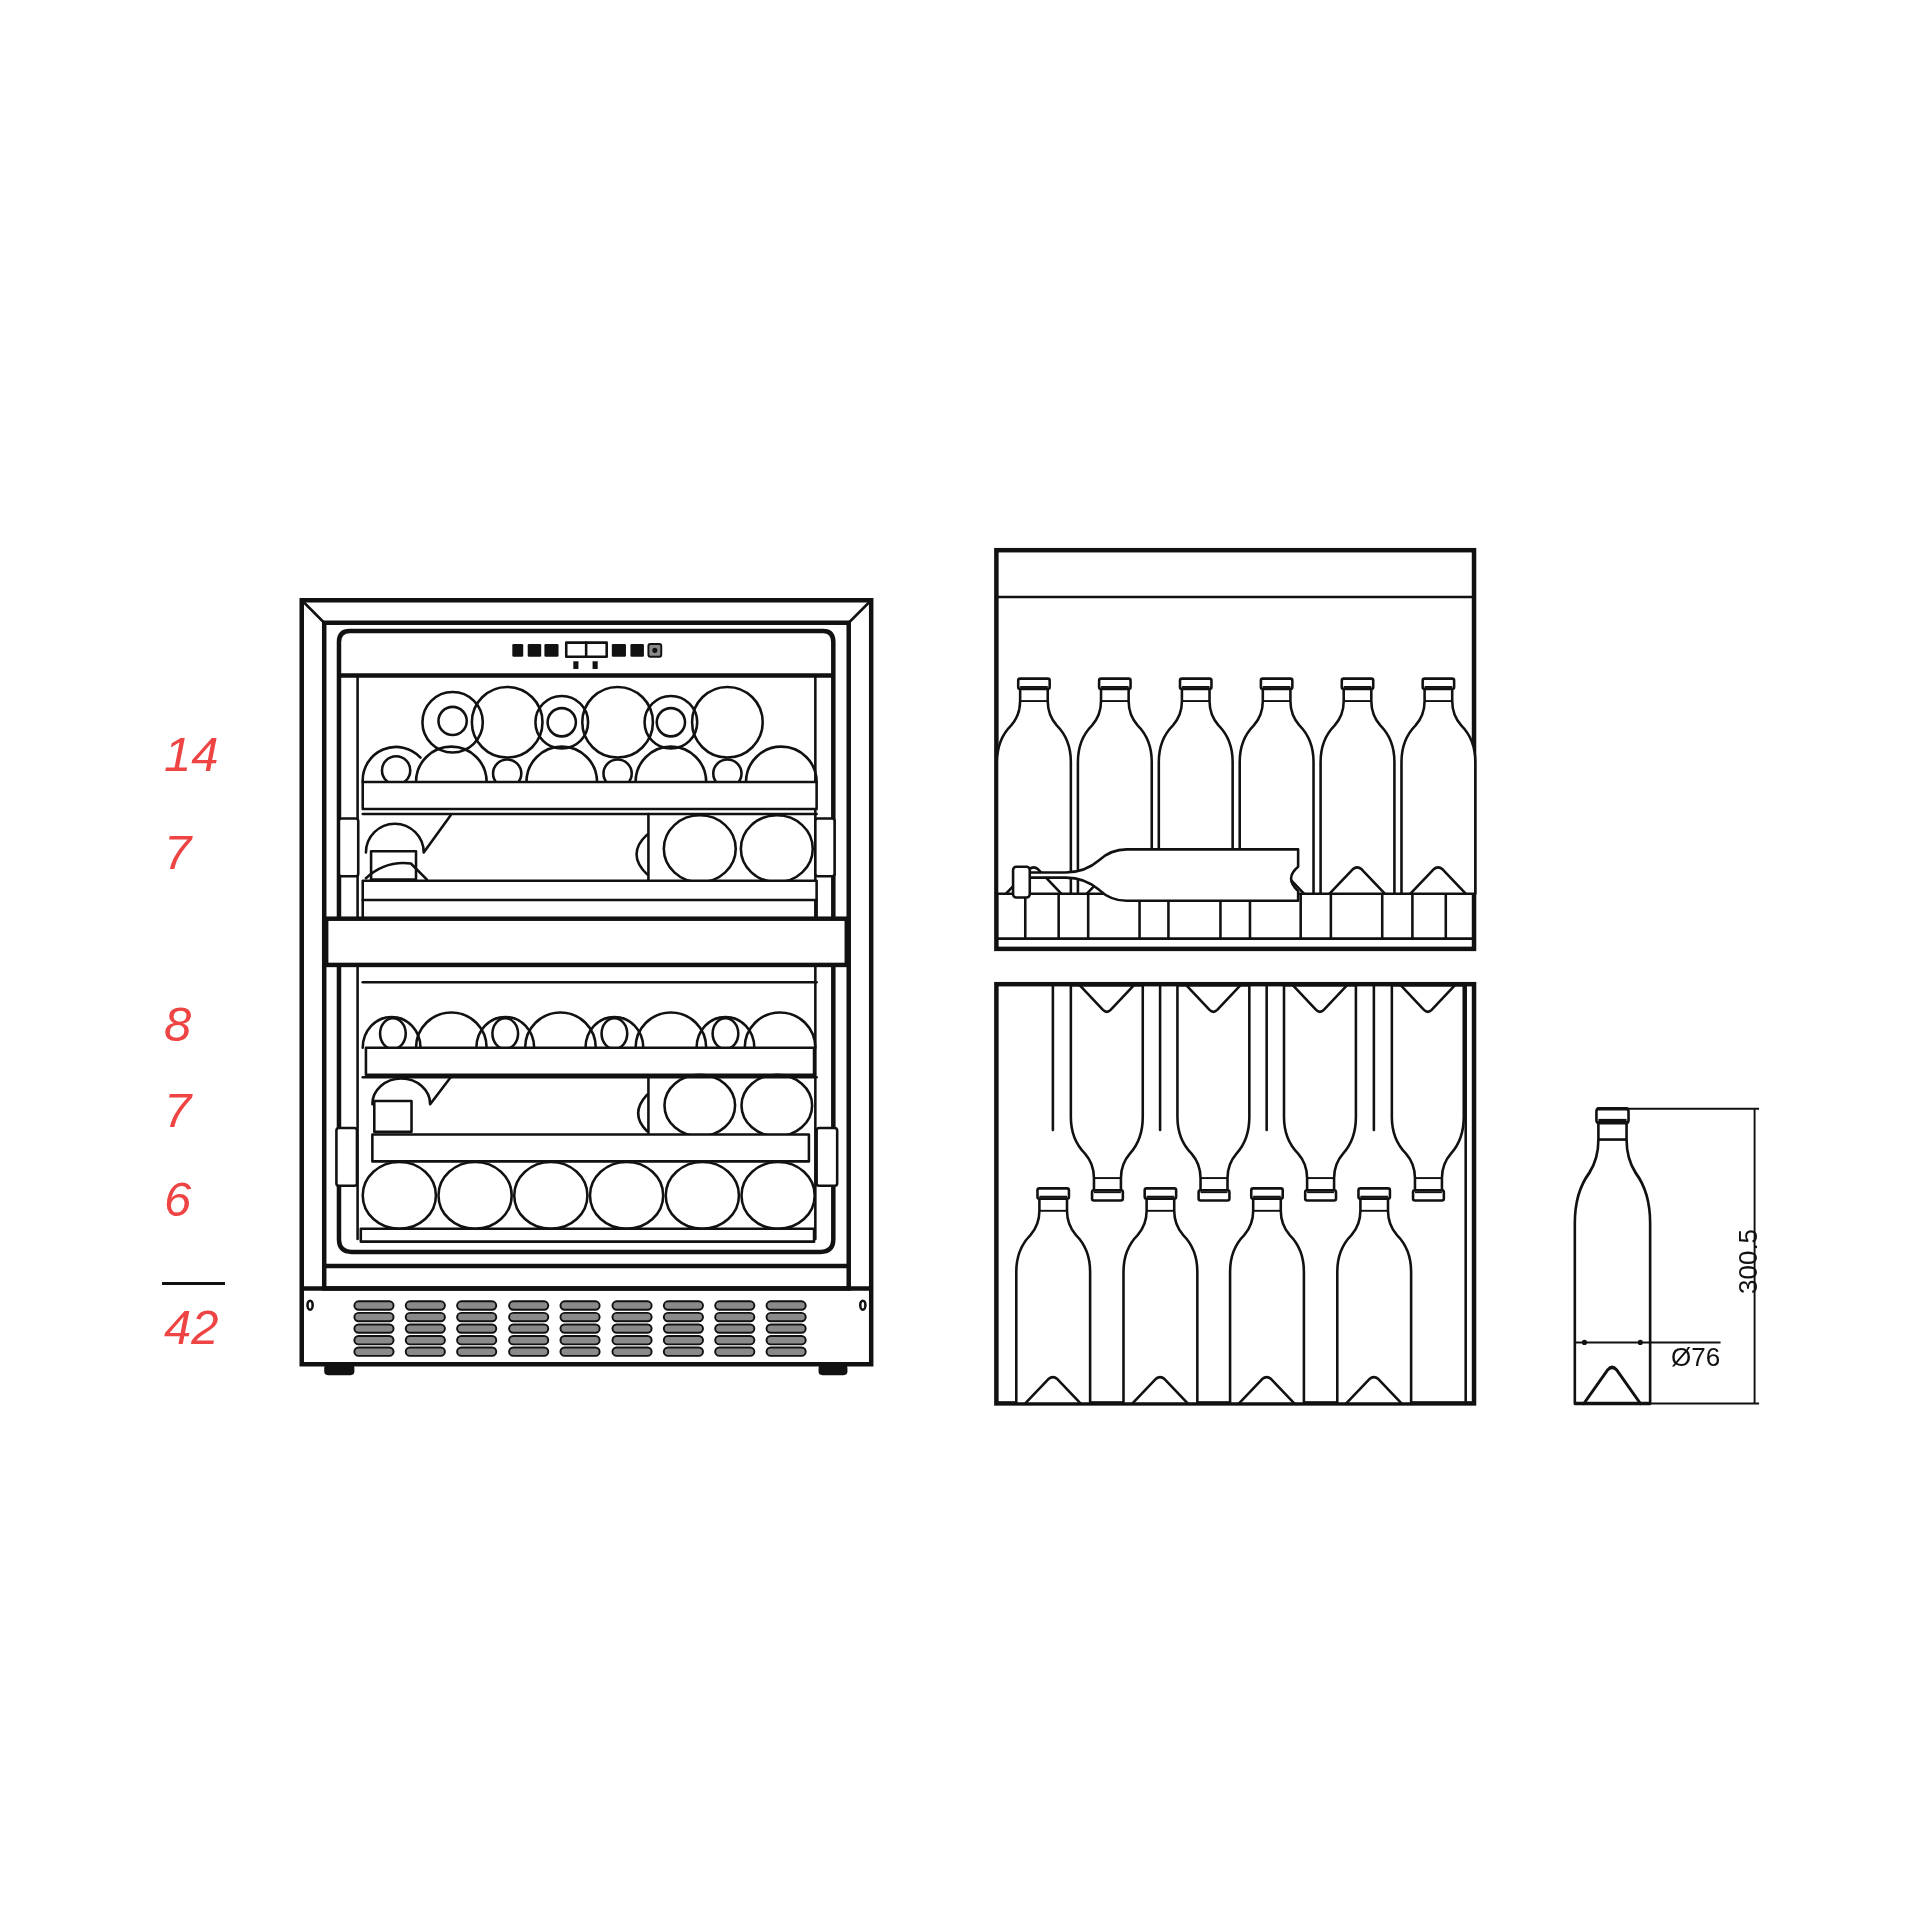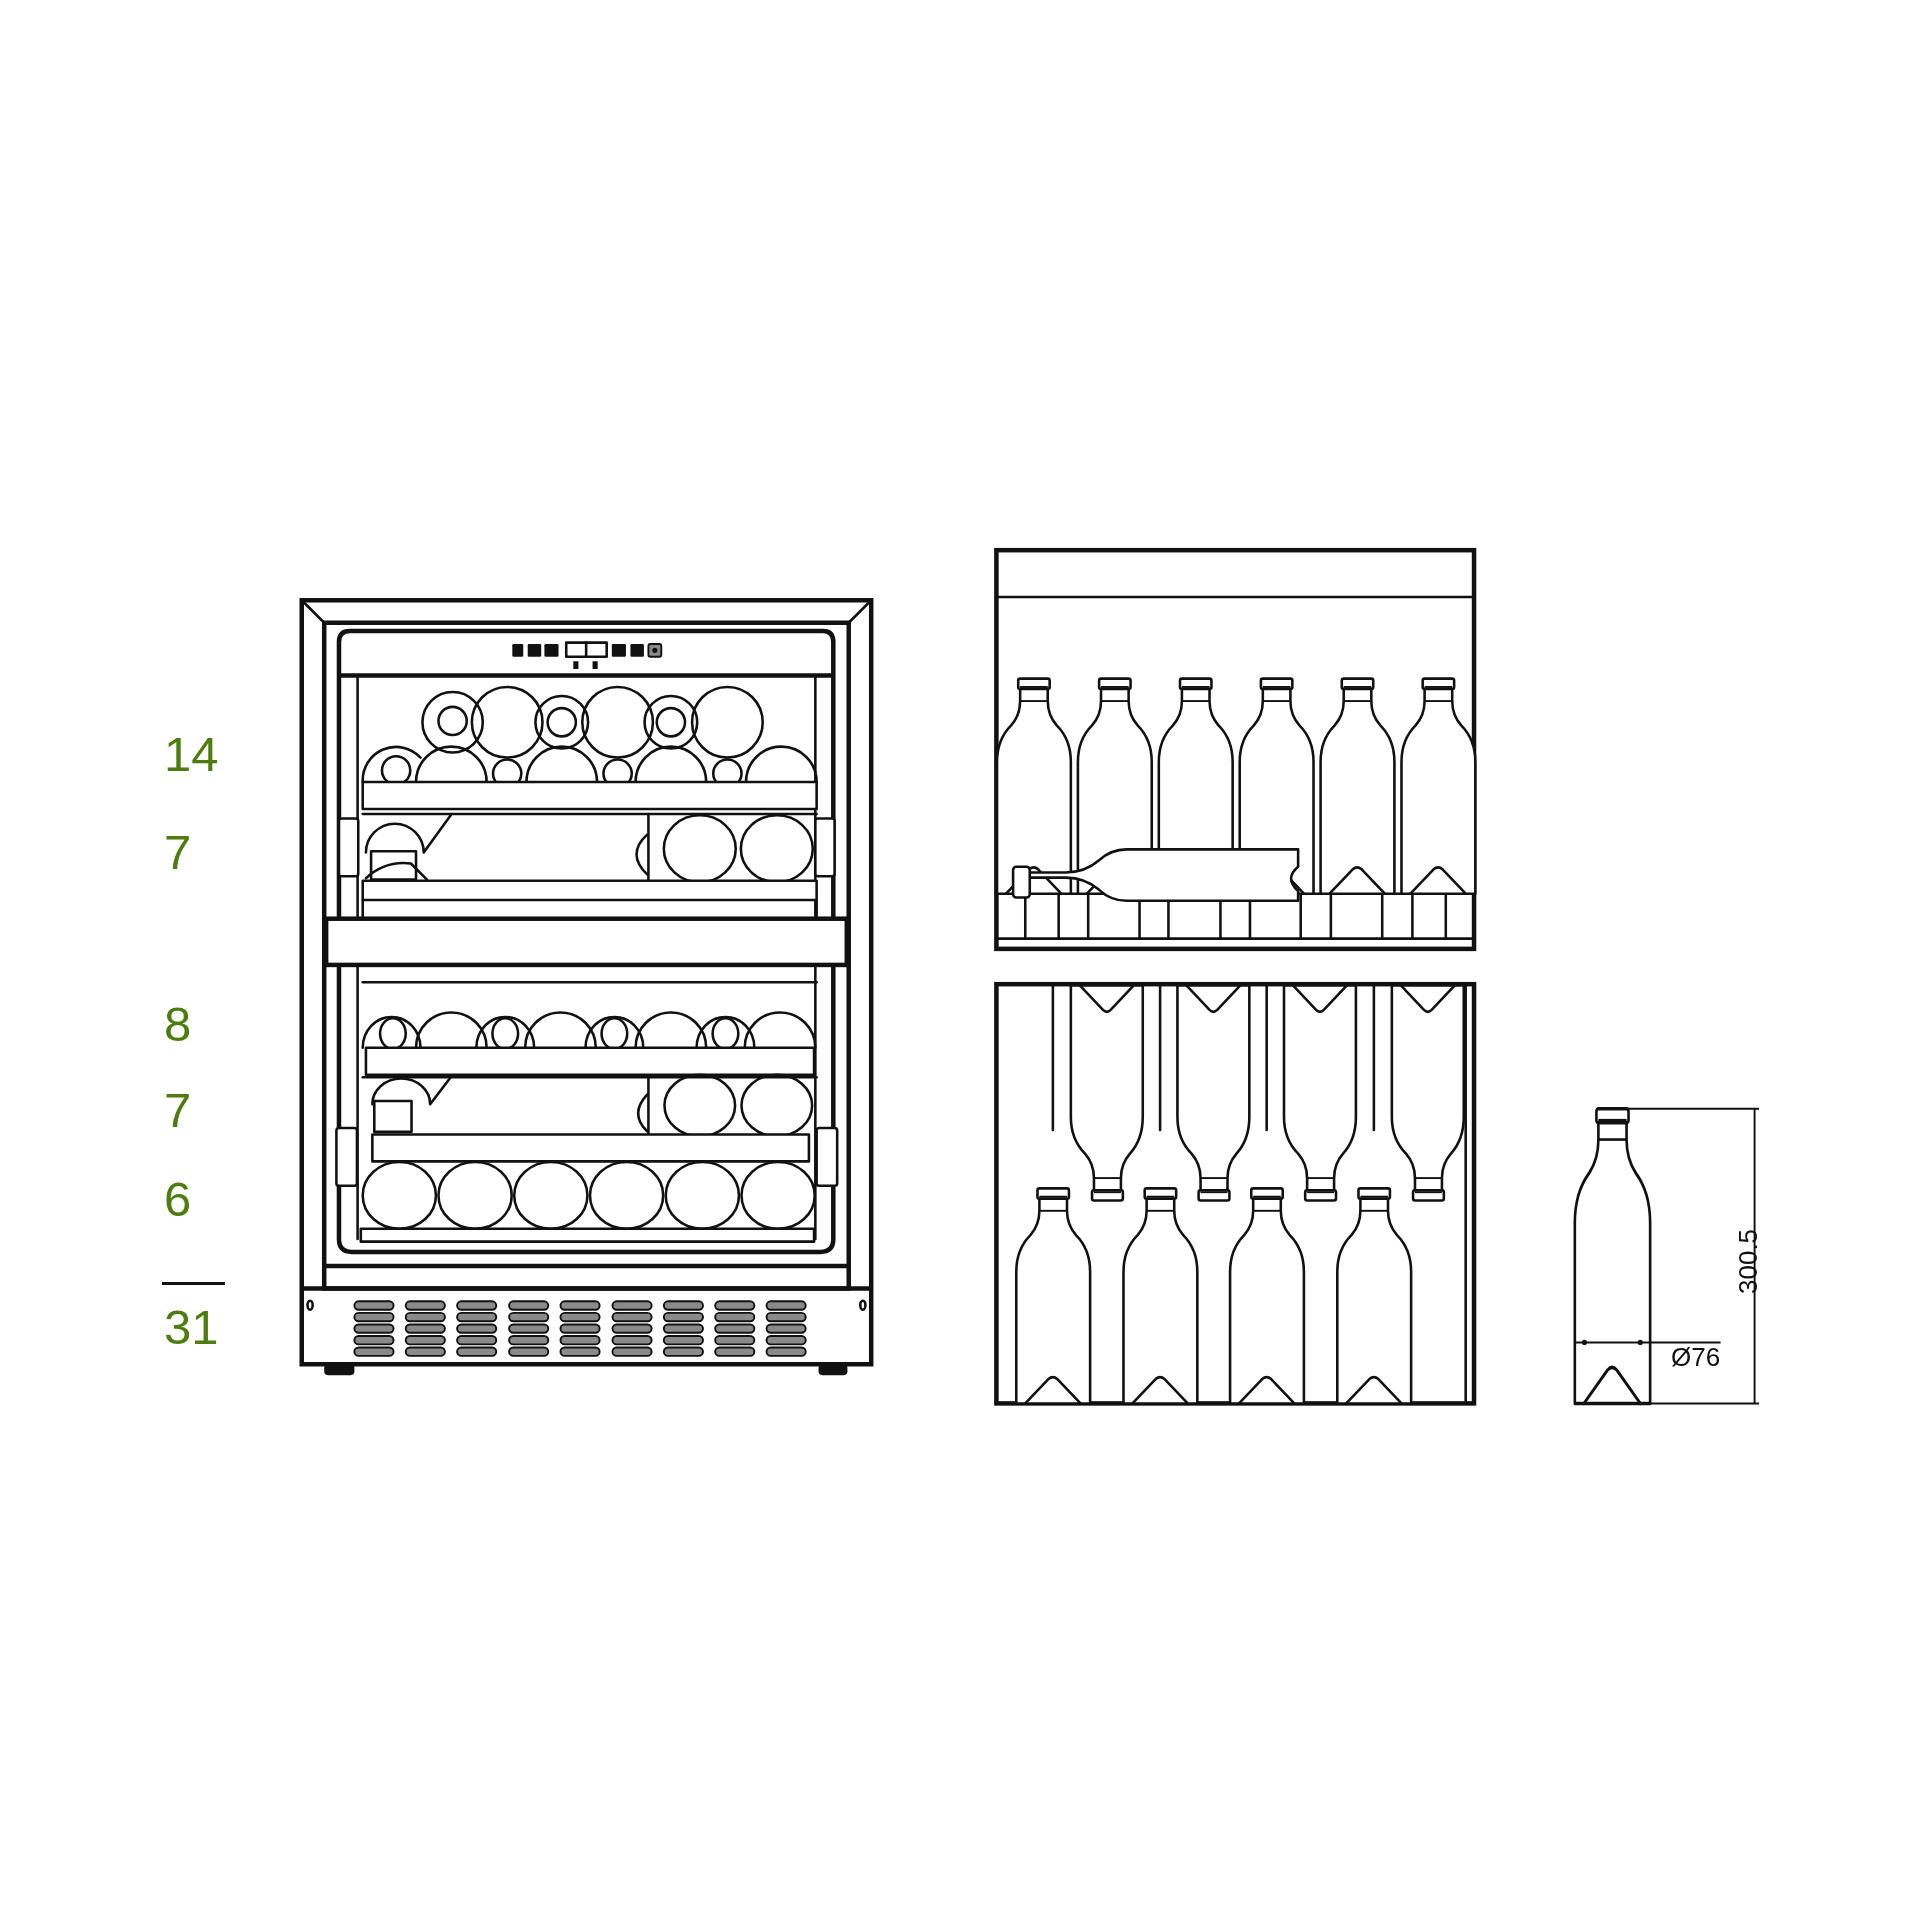--- a/index.html
+++ b/index.html
@@ -1,18 +1,18 @@
 <!DOCTYPE html>
 <html style="font-size:10.3px"><head>
 <meta charset="utf-8">
 <style>
   html, body { margin: 0; padding: 0; background: #ffffff; }
   body { width: 1926px; height: 1926px; position: relative; overflow: hidden; font-family: "Liberation Sans", sans-serif; }
   #canvas { position: absolute; left: 0; top: 0; width: 1926px; height: 1926px; }
-  .count-label { position: absolute; font-family: "Liberation Sans", sans-serif; font-size: 49px; color: #4d7c0f; line-height: 1; }
+  .count-label { position: absolute; font-family: "Liberation Sans", sans-serif; font-size: 49px; color: #ef4444; line-height: 1; font-style: italic; }
   .dim-label { position: absolute; font-family: "Liberation Sans", sans-serif; font-size: 26px; color: #111111; line-height: 1; }
   .rotated { transform-origin: left top; transform: rotate(-90deg); }
   svg .ln { fill: none; stroke: #111111; stroke-width: 4; stroke-linejoin: round; stroke-linecap: round; }
   svg .thin { fill: none; stroke: #111111; stroke-width: 3; }
   svg .thick { fill: none; stroke: #111111; stroke-width: 7; }
   svg .wf { fill: #ffffff; stroke: #111111; stroke-width: 4; stroke-linejoin: round; }
   svg .blk { fill: #111111; stroke: none; }
   svg .gry { fill: #8a8a8a; stroke: #111111; stroke-width: 3; }
 </style>
 </head>
@@ -269,17 +269,17 @@
     <circle class="blk" cx="2555" cy="2091" r="4"></circle>
   </g>
 </svg>
 
 <div class="count-label" style="left:164px; top:730px;">14</div>
 <div class="count-label" style="left:164px; top:828px;">7</div>
 <div class="count-label" style="left:164px; top:1000px;">8</div>
 <div class="count-label" style="left:164px; top:1086px;">7</div>
 <div class="count-label" style="left:164px; top:1175px;">6</div>
 <div style="position:absolute; left:162px; top:1282px; width:63px; height:2.6px; background:#111111;"></div>
-<div class="count-label" style="left:164px; top:1303px;">31</div>
+<div class="count-label" style="left:164px; top:1303px;">42</div>
 
 <div class="dim-label rotated" style="left:1735px; top:1294px;">300.5</div>
 <div class="dim-label" style="left:1671px; top:1344px;">Ø76</div>
 
 
 </body></html>

